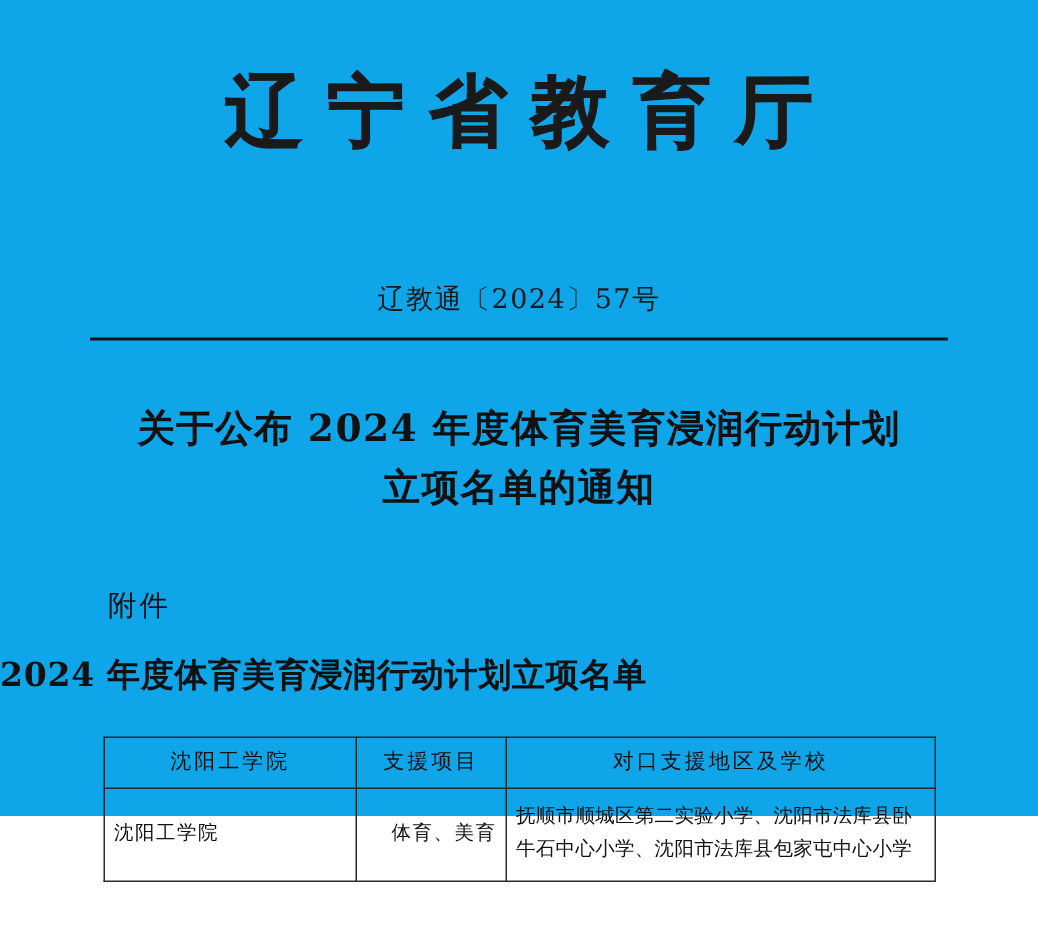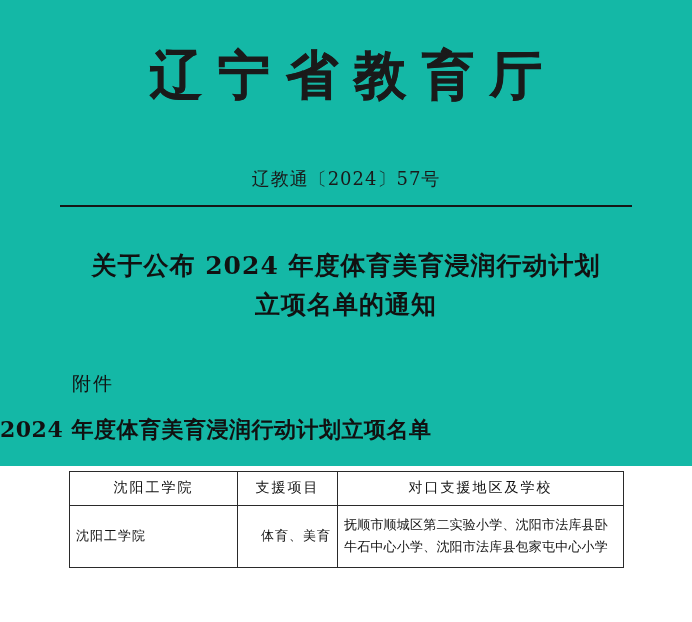--- a/index.html
+++ b/index.html
@@ -10,22 +10,22 @@
     width: 692px;
     height: 622px;
     background: #ffffff;
     font-family: "Liberation Serif", serif;
     color: #111111;
     overflow: hidden;
   }
   .page {
     position: relative;
     width: 692px;
-    height: 466px;
-    background: #14b8a6;
+    height: 544px;
+    background: #0ea5e9;
   }
 
   
   .masthead {
     text-align: center;
     padding-top: 42px;
   }
   .masthead-title {
     font-family: "DejaVu Serif", serif;
     font-weight: bold;
@@ -36,21 +36,21 @@
     color: #1a1a1a;
     -webkit-text-stroke: 0.6px #1a1a1a;
   }
 
   
   .doc-number {
     text-align: center;
     font-family: "DejaVu Serif", serif;
     font-size: 18px;
     letter-spacing: 1px;
-    margin-top: 60px;
+    margin-top: 80px;
     color: #1a1a1a;
   }
 
   
   .rule {
     width: 572px;
     margin: 14px auto 0 auto;
     border-top: 2px solid #161616;
   }
 

